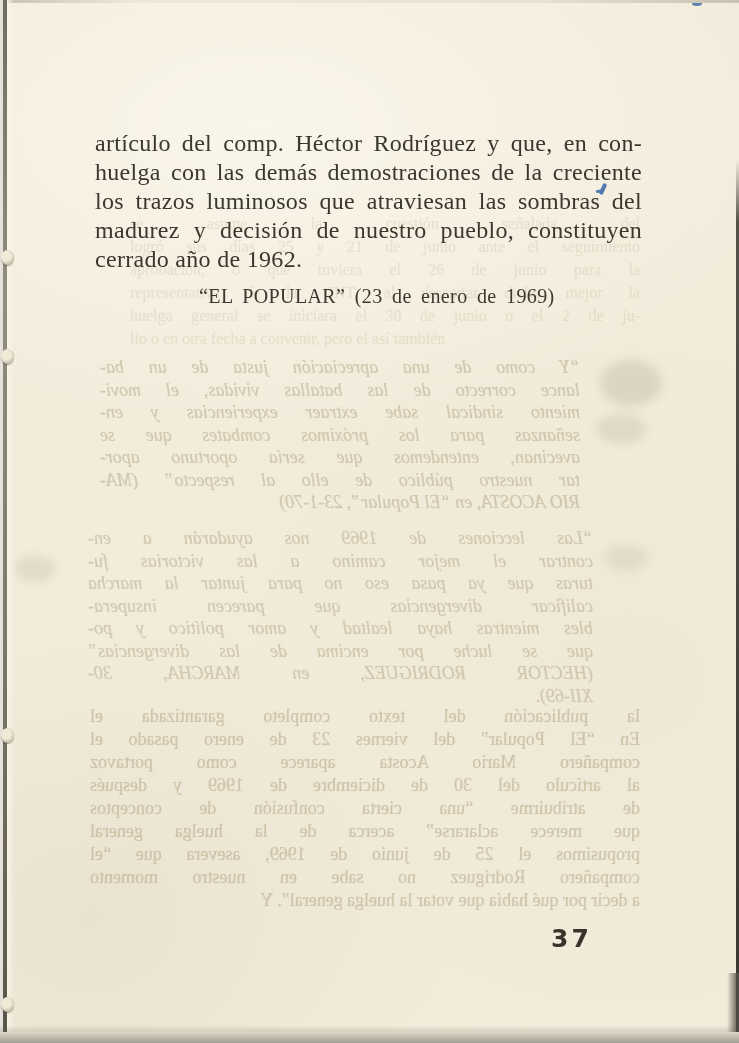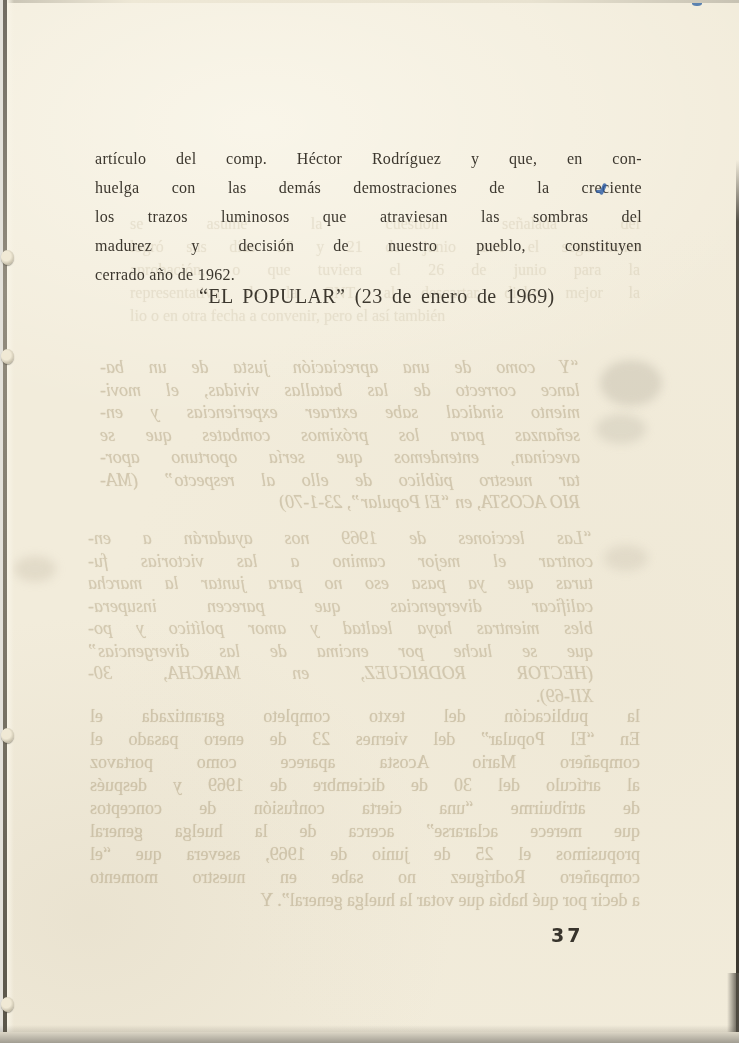--- a/index.html
+++ b/index.html
@@ -11,35 +11,35 @@
   .page{
     position:absolute;left:0;top:0;width:739px;height:1043px;
     background:
       radial-gradient(900px 500px at 35% 12%, rgba(255,253,245,.55), rgba(255,253,245,0) 60%),
       radial-gradient(750px 650px at 85% 65%, rgba(236,229,210,.5), rgba(236,229,210,0) 70%),
       radial-gradient(520px 430px at 12% 88%, rgba(227,219,199,.55), rgba(227,219,199,0) 70%),
       #f2ecdb;
   }
   
   .para{
-    position:absolute;left:95px;top:144px;width:547px;
-    font-size:16px;line-height:29px;color:#3c372e;
+    position:absolute;left:95px;top:129px;width:547px;
+    font-size:24px;line-height:29px;color:#3c372e;
     letter-spacing:.3px;
   }
   .para div{text-align:justify;text-align-last:justify;}
   .para div:last-child{text-align-last:left;}
   .citation{
     position:absolute;left:199px;top:285px;width:420px;
     font-size:20px;color:#3c372e;letter-spacing:.4px;word-spacing:4px;
     white-space:nowrap;
   }
   .pagenum{
     position:absolute;left:551px;top:924px;
     font-family:"DejaVu Sans", sans-serif;font-weight:bold;
-    font-size:19px;color:#38342c;letter-spacing:3px;
+    font-size:25px;color:#38342c;letter-spacing:3px;
   }
   
   .ghost{position:absolute;color:#b0a180;text-shadow:0 0 1px rgba(176,161,128,.7);}
   .ghost div{text-align:justify;text-align-last:justify;}
   .ghost div:last-child{text-align-last:left;}
   .mirror{transform:scaleX(-1);}
   .g-top{left:130px;top:212px;width:510px;font-size:16px;line-height:23px;opacity:.20;}
   .g-a{left:100px;top:356px;width:480px;font-size:18px;line-height:22.5px;
        font-style:italic;opacity:.48;}
   .g-b{left:88px;top:527px;width:505px;font-size:18px;line-height:22.5px;
@@ -80,20 +80,21 @@
 </head>
 <body>
 
 <div class="page">
 
   <div class="ghost g-top">
       <div class="gl">se asume la cuestión señalada del</div>
       <div class="gl">logró sus días 25 y 21 de junio ante el seguimiento</div>
       <div class="gl">aprobación, o que tuviera el 26 de junio para la</div>
       <div class="gl">representativa de la CNT, al descartar dicho mejor la</div>
+      <div class="gl">huelga general se iniciara el 30 de junio o el 2 de ju-</div>
       <div class="gl">lio o en otra fecha a convenir, pero el así también</div>
     </div>
 
   <div class="ghost g-a mirror">
       <div class="gl">“Y como de una apreciación justa de un ba-</div>
       <div class="gl">lance correcto de las batallas vividas, el movi-</div>
       <div class="gl">miento sindical sabe extraer experiencias y en-</div>
       <div class="gl">señanzas para los próximos combates que se</div>
       <div class="gl">avecinan, entendemos que sería oportuno apor-</div>
       <div class="gl">tar nuestro público de ello al respecto” (MA-</div>

